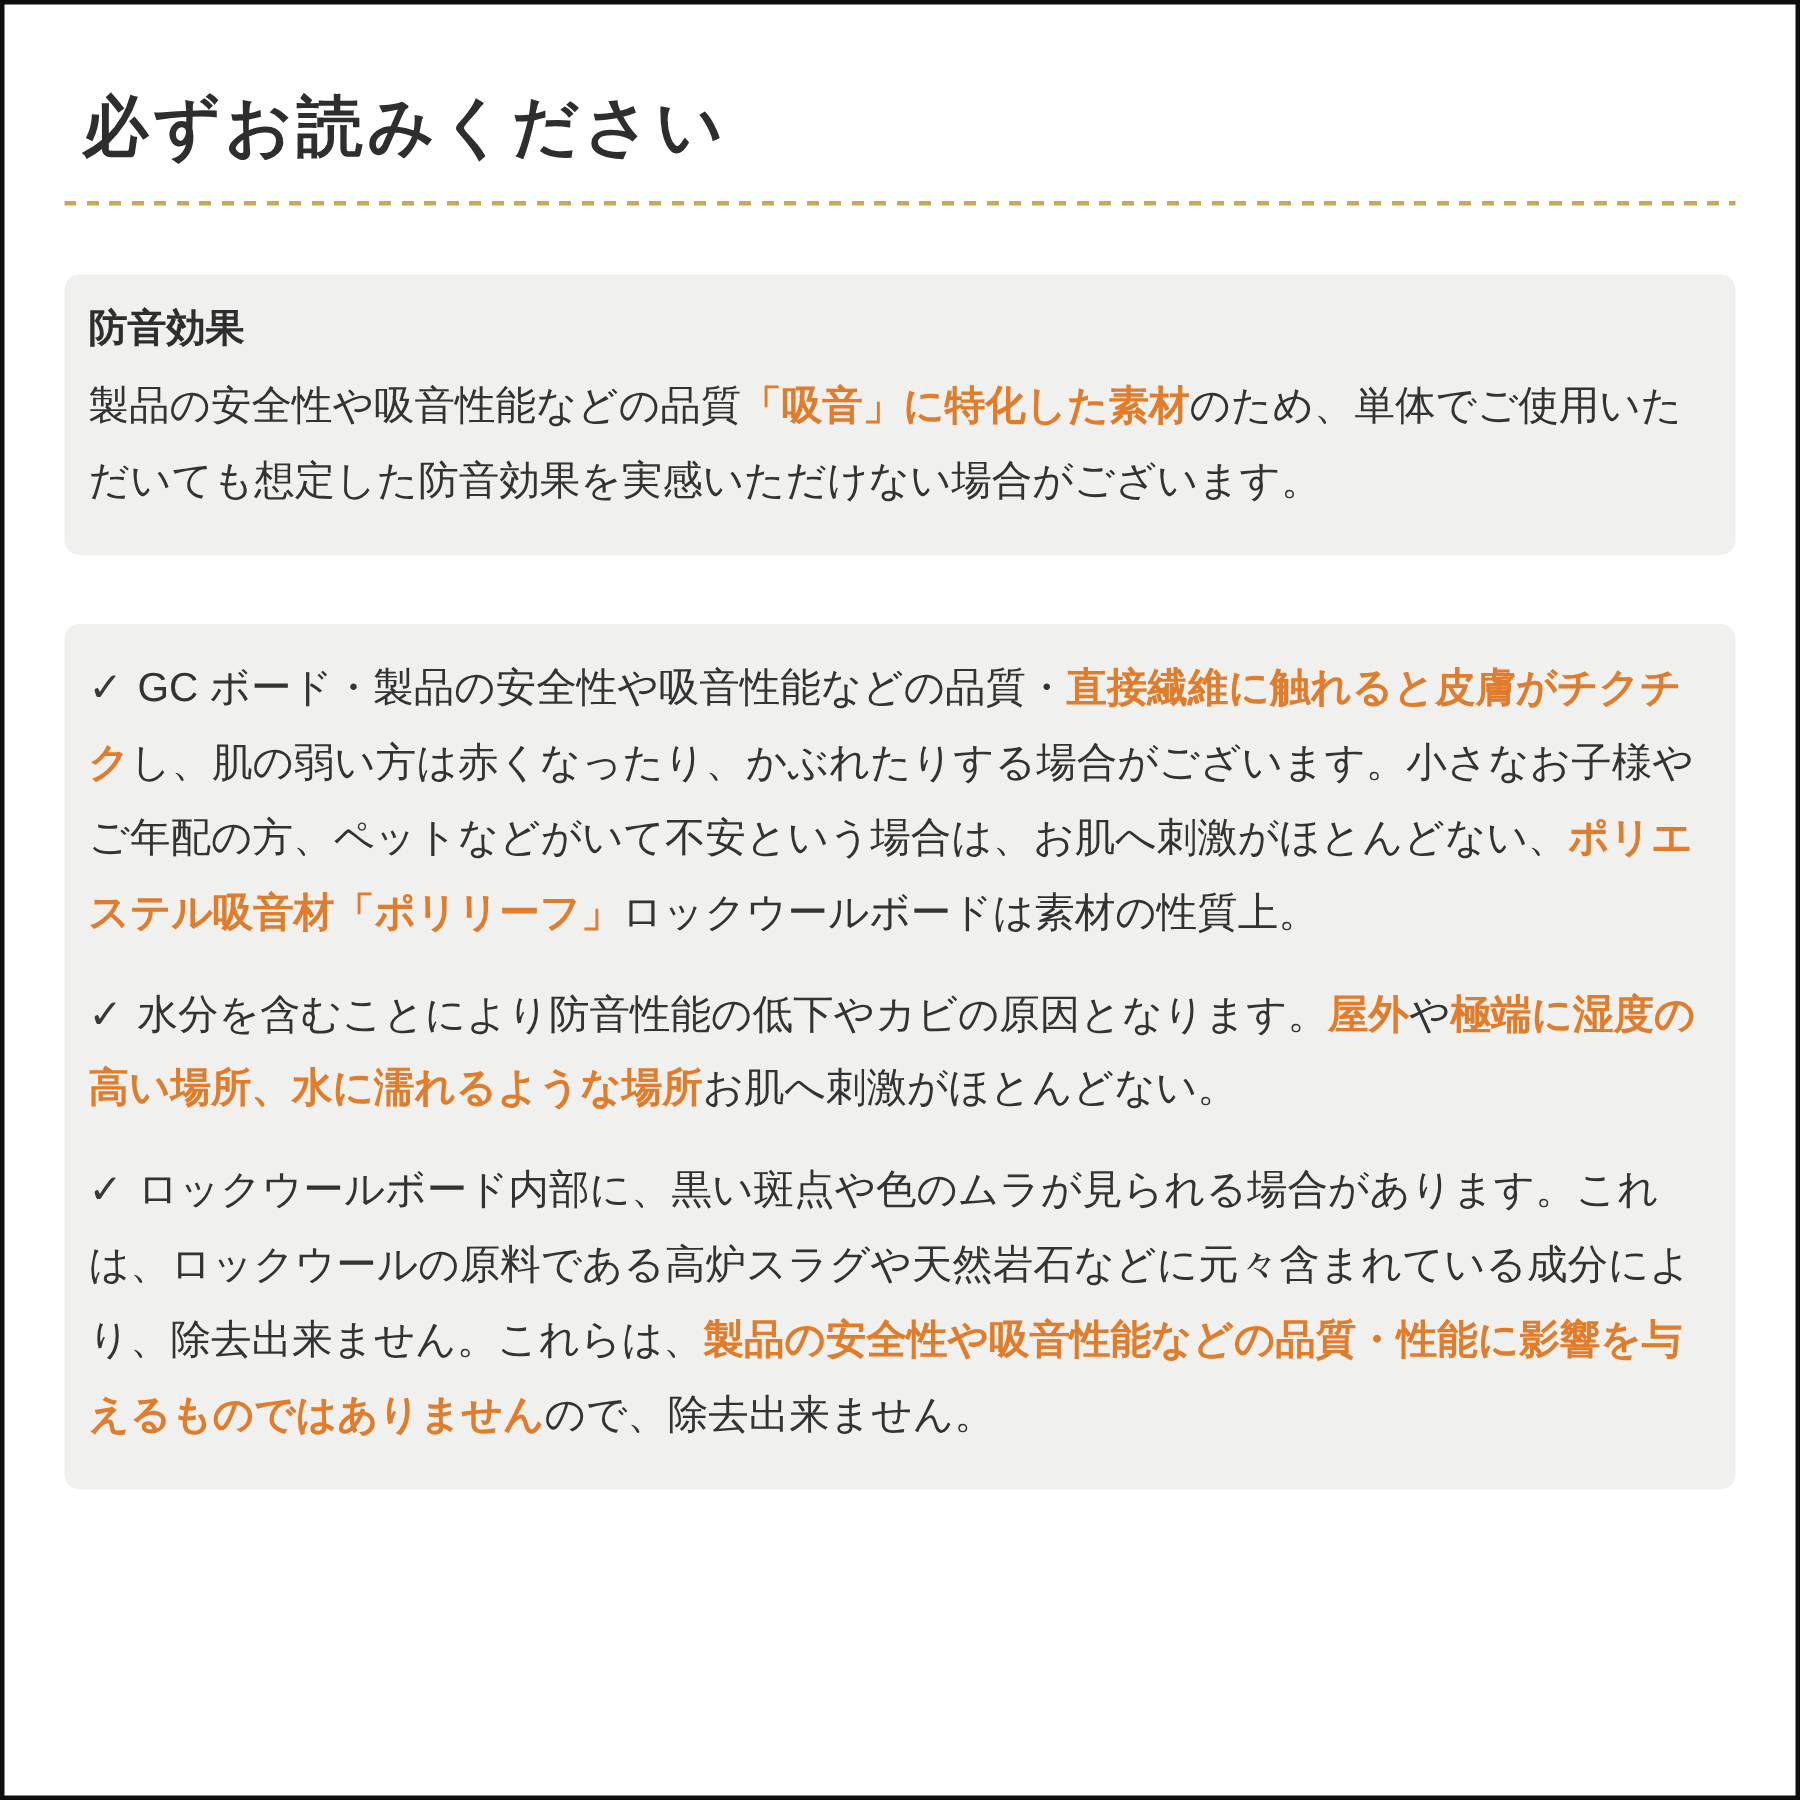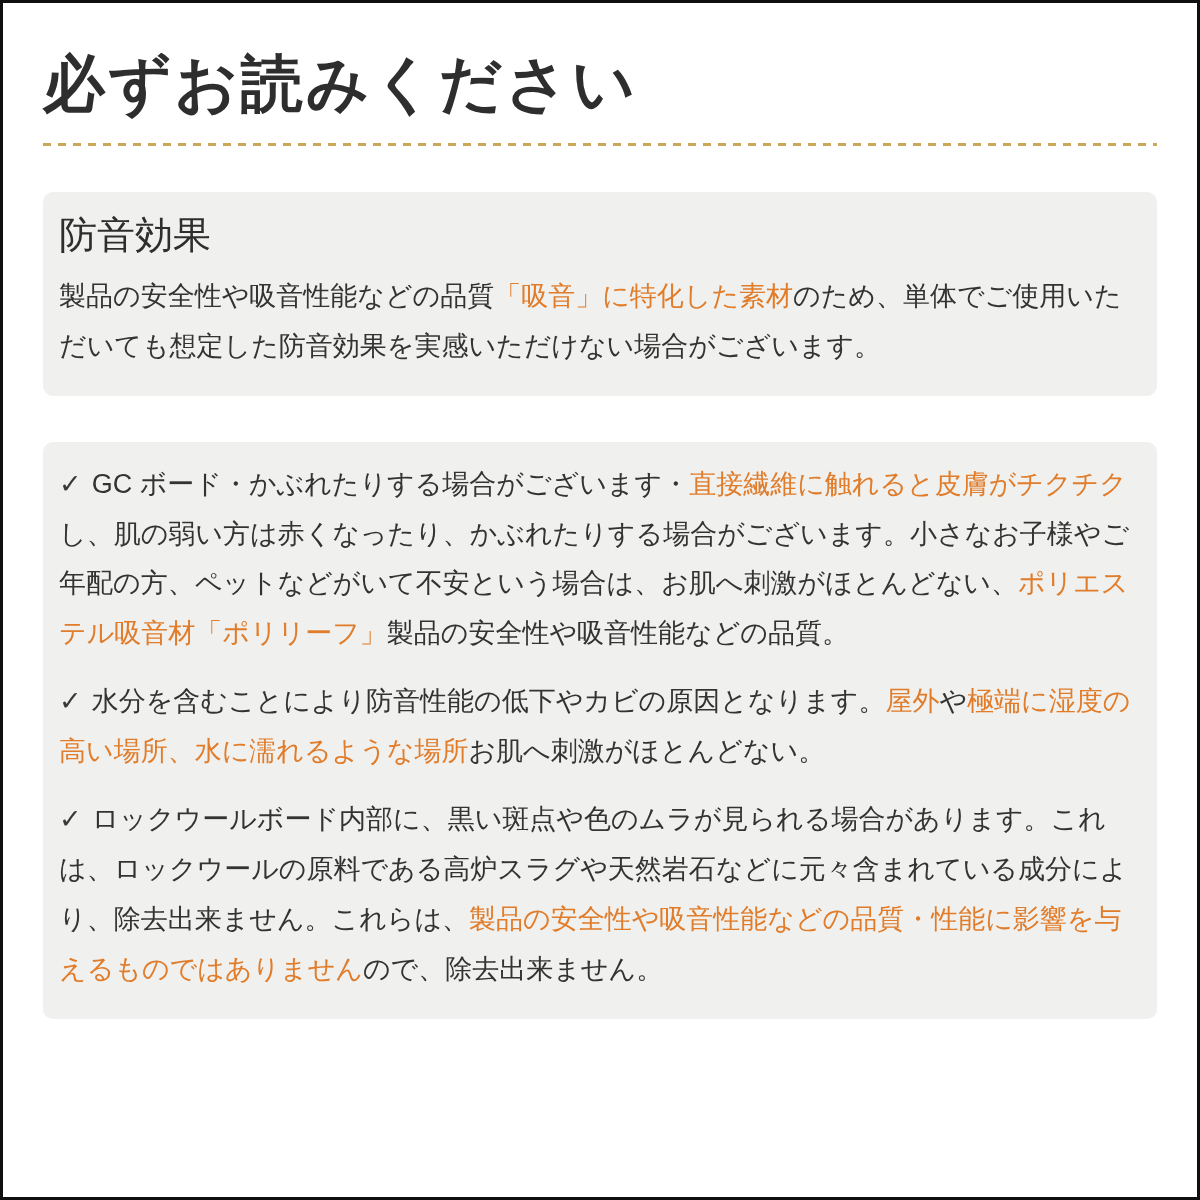--- a/index.html
+++ b/index.html
@@ -19,58 +19,59 @@
     border:3px solid var(--frame);
     font-family:"Liberation Sans","DejaVu Sans",sans-serif;
     color:var(--text);
     overflow:hidden;
   }
   .page{
     box-sizing:border-box;
     padding:44px 40px 0;
   }
   h1.page-title{
-    margin:0;
-    font-size:62px;
+    margin:12px;
+    font-size:44px;
     line-height:1.2;
     font-weight:900;
     letter-spacing:3px;
     color:var(--heading);
   }
   .dashed-divider{
     height:3px;
     margin:22px 0 46px;
     background:repeating-linear-gradient(to right,
       var(--divider) 0px, var(--divider) 8px,
       transparent 8px, transparent 15px);
   }
   section.info-box{
     background:var(--box-bg);
     border-radius:10px;
     padding:18px 16px 24px;
     margin-bottom:46px;
   }
   h2.box-heading{
     margin:0 0 10px;
-    font-size:38px;
+    font-size:26px;
     line-height:1.35;
-    font-weight:400;
+    font-weight:700;
     color:var(--heading);
   }
   p.body-text{
     margin:0;
     font-size:27px;
     line-height:1.85;
     color:var(--text);
   }
   p.body-text + p.body-text{
     margin-top:18px;
   }
   .accent{
     color:var(--accent-text);
+    font-weight:bold;
   }
   .check{
     font-weight:700;
     color:#3a3a3a;
     margin-right:10px;
   }
 </style>
 </head>
 <body>
 
@@ -81,21 +82,21 @@
   <div class="dashed-divider"></div>
 
   <section class="info-box">
     <h2 class="box-heading">防音効果</h2>
     <p class="body-text"><span>製品の安全性や吸音性能などの品質</span><span class="accent">「吸音」に特化した素材</span><span>のため、単体でご使用いただいても想定した防音効果を実感いただけない場合がございます。</span></p>
   </section>
 
   <section class="info-box">
 
     <p class="body-text">
-      <span class="check">✓</span><span><span>GC ボード・かぶれたりする場合がございます・</span><span class="accent">直接繊維に触れると皮膚がチクチク</span><span>し、肌の弱い方は赤くなったり、かぶれたりする場合がございます。小さなお子様やご年配の方、ペットなどがいて不安という場合は、お肌へ刺激がほとんどない、</span><span class="accent">ポリエステル吸音材「ポリリーフ」</span><span>製品の安全性や吸音性能などの品質。</span></span>
+      <span class="check">✓</span><span><span>GC ボード・製品の安全性や吸音性能などの品質・</span><span class="accent">直接繊維に触れると皮膚がチクチク</span><span>し、肌の弱い方は赤くなったり、かぶれたりする場合がございます。小さなお子様やご年配の方、ペットなどがいて不安という場合は、お肌へ刺激がほとんどない、</span><span class="accent">ポリエステル吸音材「ポリリーフ」</span><span>ロックウールボードは素材の性質上。</span></span>
     </p>
 
     <p class="body-text">
       <span class="check">✓</span><span><span>水分を含むことにより防音性能の低下やカビの原因となります。</span><span class="accent">屋外</span><span>や</span><span class="accent">極端に湿度の高い場所、水に濡れるような場所</span><span>お肌へ刺激がほとんどない。</span></span>
     </p>
 
     <p class="body-text">
       <span class="check">✓</span><span><span>ロックウールボード内部に、黒い斑点や色のムラが見られる場合があります。これは、ロックウールの原料である高炉スラグや天然岩石などに元々含まれている成分により、除去出来ません。これらは、</span><span class="accent">製品の安全性や吸音性能などの品質・性能に影響を与えるものではありません</span><span>ので、除去出来ません。</span></span>
     </p>
   </section>

